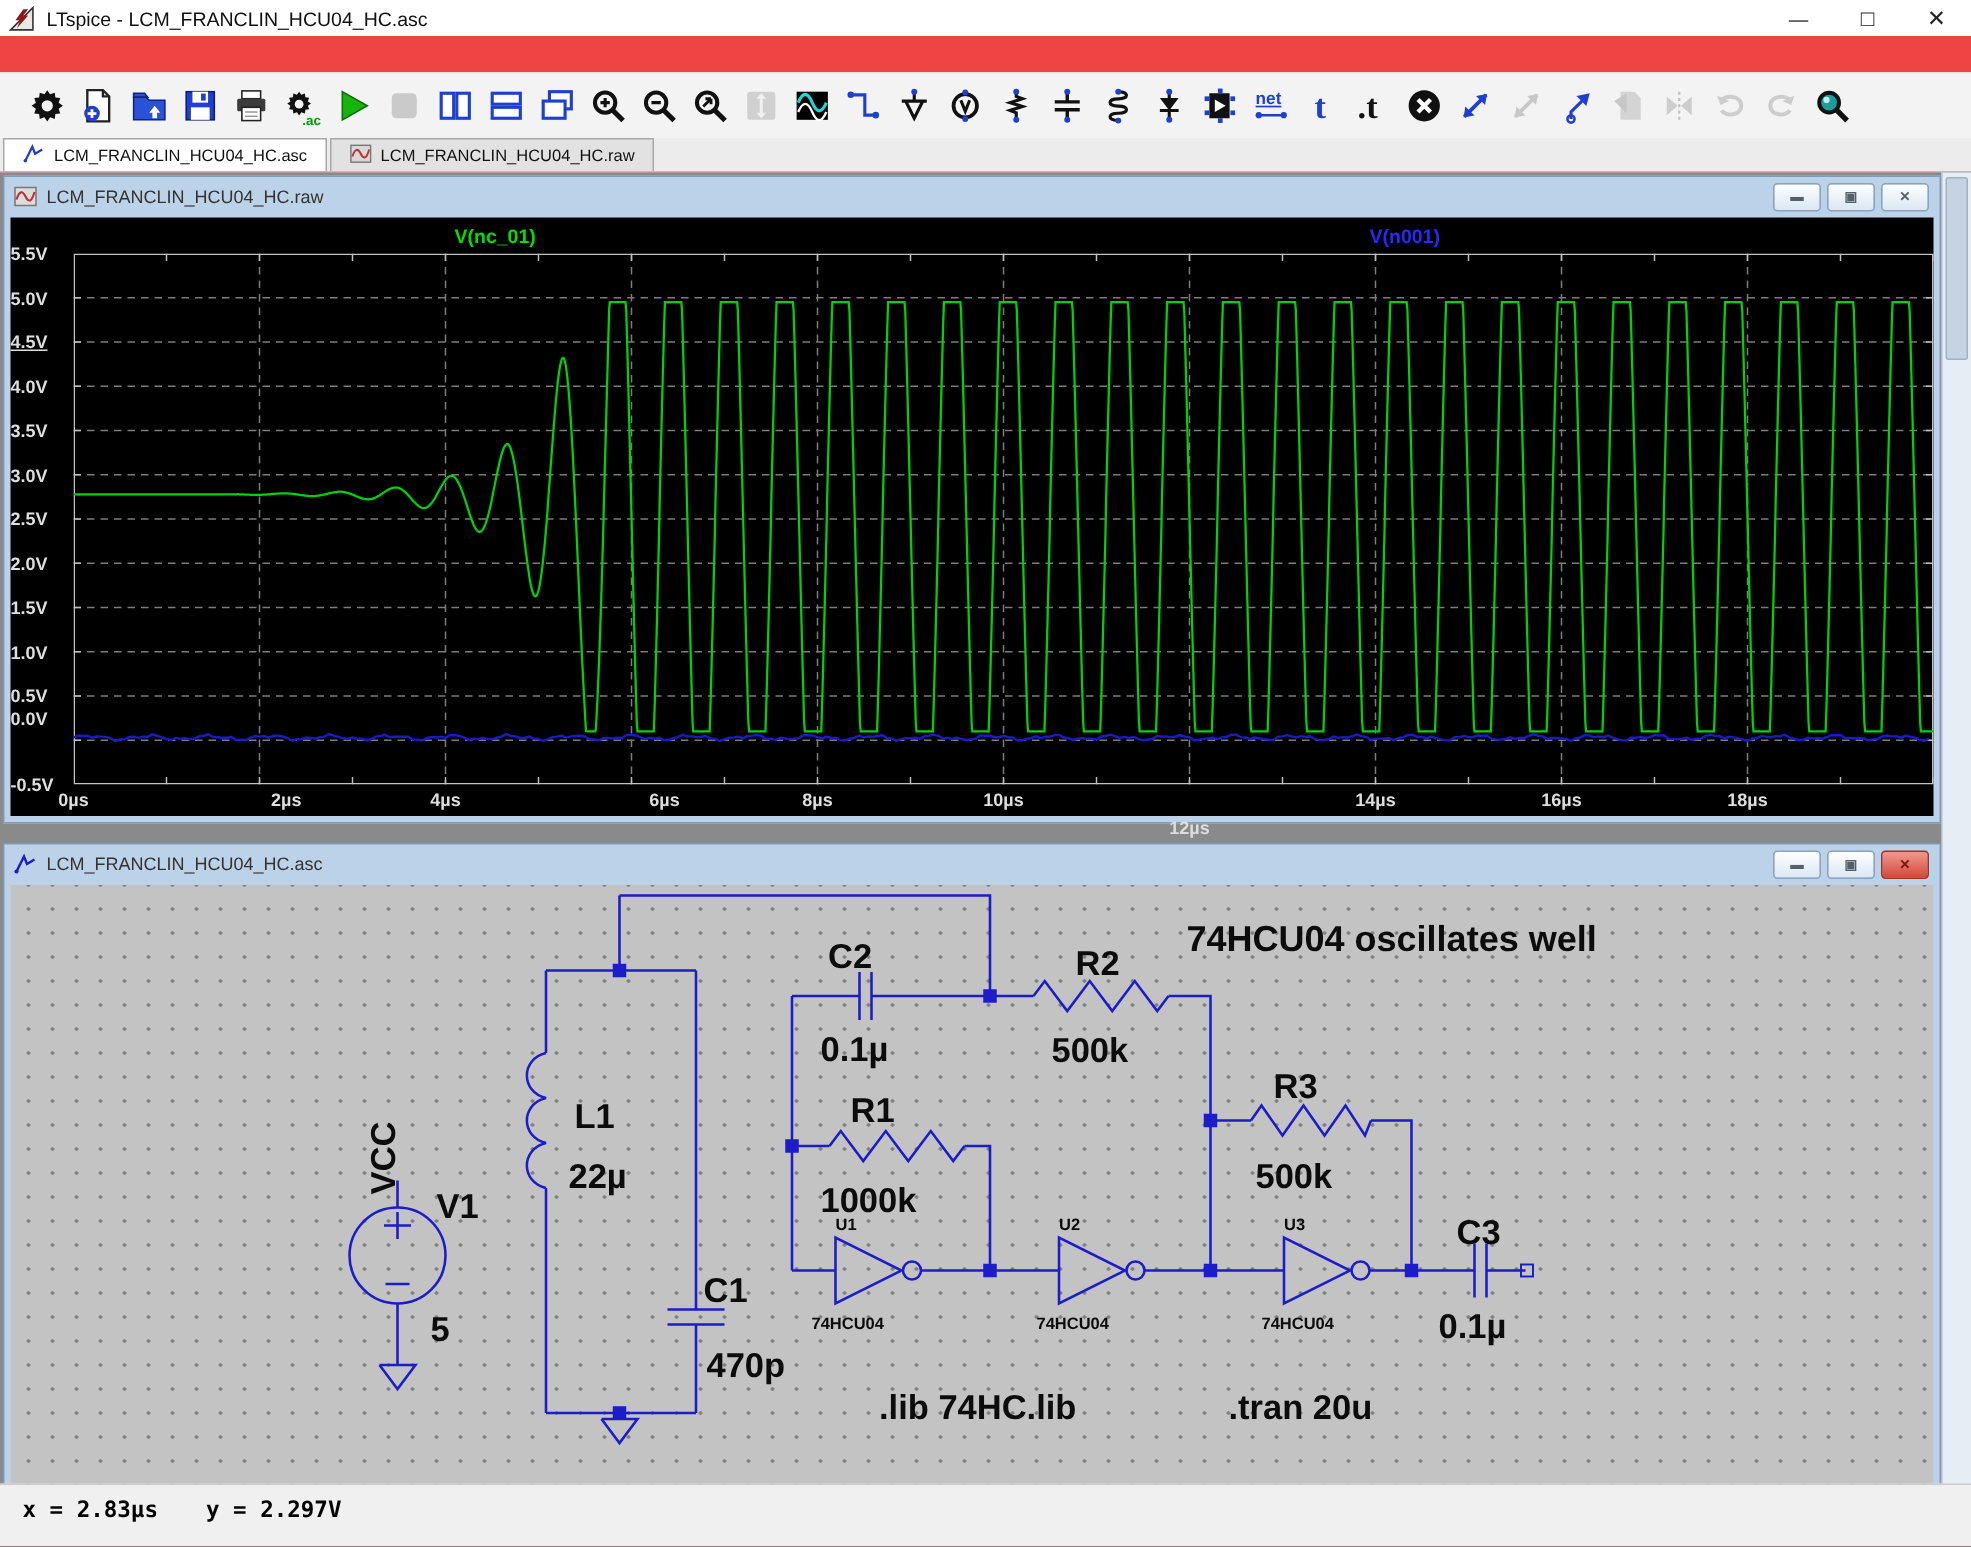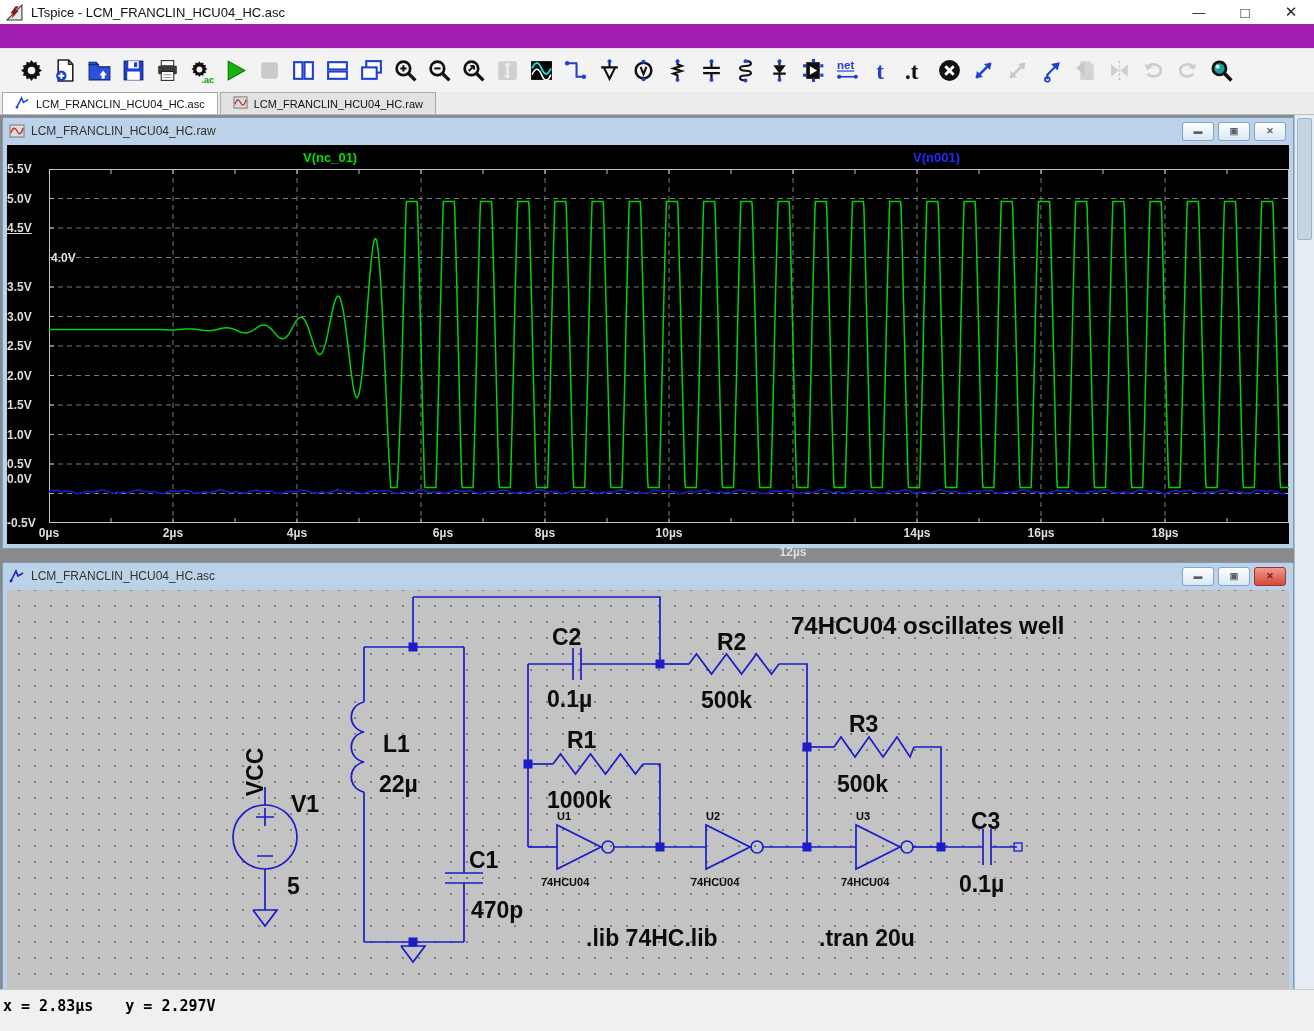--- a/index.html
+++ b/index.html
@@ -1,16 +1,16 @@
 <!DOCTYPE html>
 <html><head>
 <meta charset="utf-8">
 <style>
   html,body{margin:0;padding:0;background:#666;}
-  #app{position:relative;width:1314px;height:1031px;background:#a21caf;overflow:hidden;
+  #app{position:relative;width:1314px;height:1031px;background:#ef4444;overflow:hidden;
        font-family:"Liberation Sans",sans-serif;-webkit-font-smoothing:antialiased;}
 
   
   .titlebar{position:absolute;left:0;top:0;right:0;height:24px;background:#fff;
             display:flex;align-items:center;}
   .app-ico{width:17px;height:17px;margin:0 8px 0 6px;}
   .title-text{font-size:13px;color:#111;}
   .win-controls{margin-left:auto;display:flex;height:100%;}
   .wc{width:46px;display:flex;align-items:center;justify-content:center;
       font-size:13px;color:#222;}
@@ -72,21 +72,21 @@
   .clab{font-size:23px;}
   .ulab{font-size:11px;}
   .dirlab{font-size:23px;}
   .annot{font-size:24px;fill:#1414cc;}
   .wire{stroke:#1c1cc8;stroke-width:1.7;fill:none;}
   .junc{fill:#1c1cc8;}
 
   
   .statusbar{position:absolute;left:0;right:0;bottom:0;height:34px;background:#f0f0f0;
              border-top:1px solid #c9c9c9;display:flex;align-items:flex-start;
-             padding:7px 0 0 3px;font:bold 15px "DejaVu Sans Mono",monospace;color:#000;}
+             padding:7px 0 0 15px;font:bold 15px "DejaVu Sans Mono",monospace;color:#000;}
   .statusbar .sv{margin-right:32px;}
 </style>
 </head>
 <body>
 
 <div id="app">
 
   <div class="titlebar">
     <svg class="app-ico" viewBox="0 0 16 16">
       <path d="M1 15 L15 1 L15 15 Z" fill="#e8e8e8" stroke="#333" stroke-width="1"></path>
@@ -460,32 +460,32 @@
           <path id="ticks" class="tickpath" d="M62.0 0v5M62.0 354v-5 M124.0 0v5M124.0 354v-5 M186.0 0v5M186.0 354v-5 M248.0 0v5M248.0 354v-5 M310.0 0v5M310.0 354v-5 M372.0 0v5M372.0 354v-5 M434.0 0v5M434.0 354v-5 M496.0 0v5M496.0 354v-5 M558.0 0v5M558.0 354v-5 M620.0 0v5M620.0 354v-5 M682.0 0v5M682.0 354v-5 M744.0 0v5M744.0 354v-5 M806.0 0v5M806.0 354v-5 M868.0 0v5M868.0 354v-5 M930.0 0v5M930.0 354v-5 M992.0 0v5M992.0 354v-5 M1054.0 0v5M1054.0 354v-5 M1116.0 0v5M1116.0 354v-5 M1178.0 0v5M1178.0 354v-5 M1240.0 0v5M1240.0 354v-5 M0 324.5h5M1240 324.5h-5 M0 295.0h5M1240 295.0h-5 M0 265.5h5M1240 265.5h-5 M0 236.0h5M1240 236.0h-5 M0 206.5h5M1240 206.5h-5 M0 177.0h5M1240 177.0h-5 M0 147.5h5M1240 147.5h-5 M0 118.0h5M1240 118.0h-5 M0 88.5h5M1240 88.5h-5 M0 59.0h5M1240 59.0h-5 M0 29.5h5M1240 29.5h-5 "></path>
           <rect class="plotborder" x="0.5" y="0.5" width="1239" height="353"></rect>
           <polyline id="trace-blue" fill="none" stroke="#1a1ac8" stroke-width="1.6" points="0.0,322.7 3.1,321.3 6.2,321.6 9.3,321.4 12.4,322.8 15.5,322.0 18.6,322.1 21.7,322.4 24.8,323.1 27.9,325.0 31.0,324.0 34.1,323.9 37.2,322.3 40.3,322.2 43.4,322.9 46.5,322.1 49.6,322.2 52.7,320.6 55.8,321.6 58.9,322.6 62.0,323.6 65.1,324.4 68.2,323.0 71.3,323.6 74.4,323.1 77.5,323.9 80.6,323.5 83.7,321.8 86.8,321.5 89.9,320.5 93.0,322.3 96.1,322.5 99.2,322.8 102.3,322.8 105.4,322.4 108.5,324.3 111.6,324.1 114.7,324.5 117.8,322.9 120.9,321.7 124.0,322.1 127.1,321.7 130.2,322.8 133.3,321.4 136.4,321.5 139.5,322.0 142.6,323.0 145.7,324.8 148.8,323.8 151.9,323.9 155.0,322.6 158.1,323.0 161.2,323.4 164.3,322.4 167.4,322.1 170.5,320.4 173.6,321.5 176.7,322.2 179.8,323.2 182.9,323.7 186.0,322.6 189.1,323.6 192.2,323.5 195.3,324.5 198.4,323.8 201.5,322.1 204.6,321.7 207.7,320.9 210.8,322.5 213.9,322.1 217.0,322.2 220.1,322.1 223.2,322.2 226.3,324.2 229.4,324.2 232.5,324.6 235.6,323.0 238.7,322.3 241.8,322.7 244.9,322.2 248.0,322.8 251.1,321.1 254.2,321.2 257.3,321.6 260.4,322.8 263.5,324.3 266.6,323.4 269.7,323.8 272.8,322.9 275.9,323.7 279.0,323.9 282.1,322.8 285.2,322.2 288.3,320.4 291.4,321.6 294.5,322.0 297.6,322.8 300.7,323.0 303.8,322.1 306.9,323.5 310.0,323.7 313.1,324.9 316.2,323.9 319.3,322.5 322.4,322.1 325.5,321.4 328.6,322.7 331.7,321.9 334.8,321.7 337.9,321.5 341.0,321.9 344.1,324.0 347.2,324.0 350.3,324.5 353.4,323.0 356.5,322.9 359.6,323.3 362.7,322.8 365.8,323.0 368.9,320.9 372.0,321.1 375.1,321.3 378.2,322.5 381.3,323.7 384.4,322.8 387.5,323.5 390.6,322.9 393.7,324.3 396.8,324.3 399.9,323.2 403.0,322.4 406.1,320.8 409.2,321.9 412.3,321.9 415.4,322.4 418.5,322.2 421.6,321.6 424.7,323.3 427.8,323.6 430.9,325.0 434.0,323.9 437.1,322.8 440.2,322.6 443.3,322.1 446.4,323.1 449.5,321.7 452.6,321.4 455.7,321.0 458.8,321.7 461.9,323.7 465.0,323.5 468.1,324.2 471.2,322.9 474.3,323.3 477.4,323.9 480.5,323.4 483.6,323.2 486.7,321.0 489.8,321.2 492.9,321.3 496.0,322.4 499.1,323.1 502.2,322.2 505.3,323.0 508.4,322.9 511.5,324.6 514.6,324.5 517.7,323.5 520.8,322.7 523.9,321.3 527.0,322.5 530.1,322.0 533.2,322.2 536.3,321.5 539.4,321.2 542.5,323.0 545.6,323.4 548.7,324.8 551.8,323.7 554.9,323.1 558.0,323.2 561.1,322.8 564.2,323.6 567.3,321.8 570.4,321.4 573.5,320.8 576.6,321.6 579.7,323.3 582.8,323.0 585.9,323.6 589.0,322.6 592.1,323.7 595.2,324.3 598.3,323.9 601.4,323.5 604.5,321.2 607.6,321.6 610.7,321.5 613.8,322.3 616.9,322.5 620.0,321.5 623.1,322.5 626.2,322.7 629.3,324.7 632.4,324.5 635.5,323.6 638.6,323.0 641.7,321.9 644.8,323.1 647.9,322.2 651.0,322.1 654.1,321.1 657.2,320.9 660.3,322.7 663.4,323.1 666.5,324.4 669.6,323.3 672.7,323.2 675.8,323.6 678.9,323.5 682.0,324.1 685.1,322.0 688.2,321.5 691.3,320.8 694.4,321.7 697.5,322.9 700.6,322.3 703.7,323.0 706.8,322.3 709.9,323.8 713.0,324.5 716.1,324.2 719.2,323.7 722.3,321.6 725.4,322.2 728.5,321.9 731.6,322.4 734.7,322.0 737.8,321.0 740.9,322.1 744.0,322.5 747.1,324.5 750.2,324.2 753.3,323.6 756.4,323.2 759.5,322.6 762.6,323.8 765.7,322.6 768.8,322.2 771.9,320.8 775.0,320.8 778.1,322.4 781.2,322.7 784.3,323.8 787.4,322.7 790.5,323.2 793.6,323.8 796.7,324.1 799.8,324.4 802.9,322.2 806.0,321.9 809.1,321.1 812.2,321.9 815.3,322.6 818.4,321.8 821.5,322.3 824.6,321.8 827.7,323.8 830.8,324.4 833.9,324.3 837.0,323.8 840.1,322.1 843.2,322.9 846.3,322.4 849.4,322.7 852.5,321.7 855.6,320.7 858.7,321.8 861.8,322.2 864.9,324.2 868.0,323.6 871.1,323.4 874.2,323.3 877.3,323.2 880.4,324.4 883.5,322.9 886.6,322.4 889.7,320.9 892.8,321.0 895.9,322.3 899.0,322.3 902.1,323.1 905.2,322.0 908.3,323.1 911.4,323.9 914.5,324.4 917.6,324.6 920.7,322.5 923.8,322.4 926.9,321.6 930.0,322.4 933.1,322.4 936.2,321.3 939.3,321.7 942.4,321.4 945.5,323.6 948.6,324.1 951.7,324.1 954.8,323.7 957.9,322.5 961.0,323.6 964.1,322.9 967.2,323.0 970.3,321.5 973.4,320.6 976.5,321.6 979.6,321.9 982.7,323.7 985.8,322.9 988.9,323.1 992.0,323.3 995.1,323.7 998.2,324.8 1001.3,323.2 1004.4,322.7 1007.5,321.1 1010.6,321.4 1013.7,322.4 1016.8,322.0 1019.9,322.5 1023.0,321.4 1026.1,322.8 1029.2,323.8 1032.3,324.5 1035.4,324.6 1038.5,322.7 1041.6,322.9 1044.7,322.2 1047.8,322.9 1050.9,322.4 1054.0,321.1 1057.1,321.3 1060.2,321.2 1063.3,323.4 1066.4,323.6 1069.5,323.8 1072.6,323.4 1075.7,322.9 1078.8,324.2 1081.9,323.5 1085.0,323.4 1088.1,321.6 1091.2,320.8 1094.3,321.6 1097.4,321.8 1100.5,323.2 1103.6,322.2 1106.7,322.6 1109.8,323.1 1112.9,323.9 1116.0,325.1 1119.1,323.4 1122.2,323.0 1125.3,321.6 1128.4,322.1 1131.5,322.5 1134.6,321.8 1137.7,321.9 1140.8,320.9 1143.9,322.6 1147.0,323.5 1150.1,324.3 1153.2,324.3 1156.3,322.8 1159.4,323.4 1162.5,322.9 1165.6,323.5 1168.7,322.5 1171.8,321.1 1174.9,321.2 1178.0,321.0 1181.1,323.1 1184.2,323.0 1187.3,323.2 1190.4,323.0 1193.5,323.1 1196.6,324.6 1199.7,323.9 1202.8,323.7 1205.9,321.8 1209.0,321.3 1212.1,321.9 1215.2,321.8 1218.3,322.8 1221.4,321.4 1224.5,322.2 1227.6,322.8 1230.7,324.0 1233.8,325.0 1236.9,323.5"></polyline>
           <polyline id="trace-green" fill="none" stroke="#00d20a" stroke-width="1.5" points="0.0,160.5 0.5,160.5 1.0,160.5 1.5,160.5 2.0,160.5 2.5,160.5 3.0,160.5 3.5,160.5 4.0,160.5 4.5,160.5 5.0,160.5 5.5,160.5 6.0,160.5 6.4,160.5 6.9,160.5 7.4,160.5 7.9,160.5 8.4,160.5 8.9,160.5 9.4,160.5 9.9,160.5 10.4,160.5 10.9,160.5 11.4,160.5 11.9,160.5 12.4,160.5 12.9,160.5 13.4,160.5 13.9,160.5 14.4,160.5 14.9,160.5 15.4,160.5 15.9,160.5 16.4,160.5 16.9,160.5 17.4,160.5 17.9,160.5 18.4,160.5 18.8,160.5 19.3,160.5 19.8,160.5 20.3,160.5 20.8,160.5 21.3,160.5 21.8,160.5 22.3,160.5 22.8,160.5 23.3,160.5 23.8,160.5 24.3,160.5 24.8,160.5 25.3,160.5 25.8,160.5 26.3,160.5 26.8,160.5 27.3,160.5 27.8,160.5 28.3,160.5 28.8,160.5 29.3,160.5 29.8,160.5 30.3,160.5 30.8,160.5 31.2,160.5 31.7,160.5 32.2,160.5 32.7,160.5 33.2,160.5 33.7,160.5 34.2,160.5 34.7,160.5 35.2,160.5 35.7,160.5 36.2,160.5 36.7,160.5 37.2,160.5 37.7,160.5 38.2,160.5 38.7,160.5 39.2,160.5 39.7,160.5 40.2,160.5 40.7,160.5 41.2,160.5 41.7,160.5 42.2,160.5 42.7,160.5 43.2,160.5 43.6,160.5 44.1,160.5 44.6,160.5 45.1,160.5 45.6,160.5 46.1,160.5 46.6,160.5 47.1,160.5 47.6,160.5 48.1,160.5 48.6,160.5 49.1,160.5 49.6,160.5 50.1,160.5 50.6,160.5 51.1,160.5 51.6,160.5 52.1,160.5 52.6,160.5 53.1,160.5 53.6,160.5 54.1,160.5 54.6,160.5 55.1,160.5 55.6,160.5 56.0,160.5 56.5,160.5 57.0,160.5 57.5,160.5 58.0,160.5 58.5,160.5 59.0,160.5 59.5,160.5 60.0,160.5 60.5,160.5 61.0,160.5 61.5,160.5 62.0,160.5 62.5,160.5 63.0,160.5 63.5,160.5 64.0,160.5 64.5,160.5 65.0,160.5 65.5,160.5 66.0,160.5 66.5,160.5 67.0,160.5 67.5,160.5 68.0,160.5 68.4,160.5 68.9,160.5 69.4,160.5 69.9,160.5 70.4,160.5 70.9,160.5 71.4,160.5 71.9,160.5 72.4,160.5 72.9,160.5 73.4,160.5 73.9,160.5 74.4,160.5 74.9,160.5 75.4,160.5 75.9,160.5 76.4,160.5 76.9,160.5 77.4,160.5 77.9,160.5 78.4,160.5 78.9,160.5 79.4,160.5 79.9,160.5 80.4,160.5 80.8,160.5 81.3,160.5 81.8,160.5 82.3,160.5 82.8,160.5 83.3,160.5 83.8,160.5 84.3,160.5 84.8,160.5 85.3,160.5 85.8,160.5 86.3,160.5 86.8,160.5 87.3,160.5 87.8,160.5 88.3,160.5 88.8,160.5 89.3,160.5 89.8,160.5 90.3,160.5 90.8,160.5 91.3,160.5 91.8,160.5 92.3,160.5 92.8,160.5 93.2,160.5 93.7,160.5 94.2,160.5 94.7,160.5 95.2,160.5 95.7,160.5 96.2,160.5 96.7,160.5 97.2,160.5 97.7,160.5 98.2,160.5 98.7,160.5 99.2,160.5 99.7,160.5 100.2,160.5 100.7,160.5 101.2,160.5 101.7,160.5 102.2,160.5 102.7,160.5 103.2,160.5 103.7,160.5 104.2,160.5 104.7,160.5 105.2,160.5 105.6,160.5 106.1,160.5 106.6,160.5 107.1,160.5 107.6,160.5 108.1,160.5 108.6,160.5 109.1,160.4 109.6,160.4 110.1,160.4 110.6,160.5 111.1,160.5 111.6,160.5 112.1,160.5 112.6,160.6 113.1,160.6 113.6,160.6 114.1,160.7 114.6,160.7 115.1,160.7 115.6,160.7 116.1,160.8 116.6,160.8 117.1,160.8 117.6,160.8 118.0,160.9 118.5,160.9 119.0,160.9 119.5,160.9 120.0,160.9 120.5,160.9 121.0,160.9 121.5,160.9 122.0,160.9 122.5,160.9 123.0,160.9 123.5,160.9 124.0,160.9 124.5,160.9 125.0,160.9 125.5,160.9 126.0,160.8 126.5,160.8 127.0,160.8 127.5,160.7 128.0,160.7 128.5,160.7 129.0,160.6 129.5,160.6 130.0,160.6 130.4,160.5 130.9,160.5 131.4,160.4 131.9,160.4 132.4,160.3 132.9,160.3 133.4,160.2 133.9,160.2 134.4,160.2 134.9,160.1 135.4,160.1 135.9,160.0 136.4,160.0 136.9,160.0 137.4,159.9 137.9,159.9 138.4,159.9 138.9,159.9 139.4,159.9 139.9,159.9 140.4,159.9 140.9,159.9 141.4,159.9 141.9,159.9 142.4,159.9 142.8,159.9 143.3,160.0 143.8,160.0 144.3,160.0 144.8,160.1 145.3,160.1 145.8,160.2 146.3,160.2 146.8,160.3 147.3,160.4 147.8,160.4 148.3,160.5 148.8,160.6 149.3,160.6 149.8,160.7 150.3,160.8 150.8,160.9 151.3,161.0 151.8,161.0 152.3,161.1 152.8,161.2 153.3,161.3 153.8,161.3 154.3,161.4 154.8,161.4 155.2,161.5 155.7,161.6 156.2,161.6 156.7,161.6 157.2,161.7 157.7,161.7 158.2,161.7 158.7,161.7 159.2,161.7 159.7,161.7 160.2,161.7 160.7,161.7 161.2,161.7 161.7,161.6 162.2,161.6 162.7,161.5 163.2,161.4 163.7,161.4 164.2,161.3 164.7,161.2 165.2,161.1 165.7,161.0 166.2,160.9 166.7,160.8 167.2,160.7 167.6,160.6 168.1,160.4 168.6,160.3 169.1,160.2 169.6,160.1 170.1,160.0 170.6,159.8 171.1,159.7 171.6,159.6 172.1,159.5 172.6,159.4 173.1,159.3 173.6,159.2 174.1,159.1 174.6,159.0 175.1,159.0 175.6,158.9 176.1,158.9 176.6,158.8 177.1,158.8 177.6,158.8 178.1,158.8 178.6,158.8 179.1,158.9 179.6,158.9 180.0,159.0 180.5,159.1 181.0,159.2 181.5,159.3 182.0,159.4 182.5,159.5 183.0,159.7 183.5,159.8 184.0,160.0 184.5,160.2 185.0,160.3 185.5,160.5 186.0,160.7 186.5,160.9 187.0,161.1 187.5,161.3 188.0,161.6 188.5,161.8 189.0,162.0 189.5,162.2 190.0,162.4 190.5,162.6 191.0,162.8 191.5,162.9 192.0,163.1 192.4,163.3 192.9,163.4 193.4,163.5 193.9,163.6 194.4,163.7 194.9,163.8 195.4,163.8 195.9,163.9 196.4,163.9 196.9,163.9 197.4,163.8 197.9,163.8 198.4,163.7 198.9,163.6 199.4,163.4 199.9,163.3 200.4,163.1 200.9,162.9 201.4,162.7 201.9,162.5 202.4,162.2 202.9,161.9 203.4,161.7 203.9,161.4 204.4,161.0 204.8,160.7 205.3,160.4 205.8,160.1 206.3,159.7 206.8,159.4 207.3,159.1 207.8,158.7 208.3,158.4 208.8,158.1 209.3,157.8 209.8,157.5 210.3,157.2 210.8,157.0 211.3,156.8 211.8,156.5 212.3,156.4 212.8,156.2 213.3,156.1 213.8,156.0 214.3,156.0 214.8,156.0 215.3,156.0 215.8,156.0 216.3,156.1 216.8,156.3 217.2,156.4 217.7,156.6 218.2,156.9 218.7,157.2 219.2,157.5 219.7,157.9 220.2,158.2 220.7,158.7 221.2,159.1 221.7,159.6 222.2,160.1 222.7,160.6 223.2,161.1 223.7,161.7 224.2,162.3 224.7,162.8 225.2,163.4 225.7,164.0 226.2,164.6 226.7,165.1 227.2,165.7 227.7,166.2 228.2,166.7 228.7,167.2 229.2,167.6 229.6,168.0 230.1,168.4 230.6,168.7 231.1,169.0 231.6,169.3 232.1,169.5 232.6,169.6 233.1,169.7 233.6,169.7 234.1,169.7 234.6,169.6 235.1,169.4 235.6,169.2 236.1,168.9 236.6,168.5 237.1,168.1 237.6,167.6 238.1,167.1 238.6,166.5 239.1,165.9 239.6,165.2 240.1,164.4 240.6,163.7 241.1,162.9 241.6,162.0 242.0,161.1 242.5,160.3 243.0,159.3 243.5,158.4 244.0,157.5 244.5,156.6 245.0,155.7 245.5,154.8 246.0,154.0 246.5,153.2 247.0,152.4 247.5,151.6 248.0,151.0 248.5,150.3 249.0,149.8 249.5,149.3 250.0,148.9 250.5,148.6 251.0,148.4 251.5,148.2 252.0,148.2 252.5,148.2 253.0,148.4 253.5,148.6 254.0,149.0 254.4,149.5 254.9,150.1 255.4,150.7 255.9,151.5 256.4,152.4 256.9,153.3 257.4,154.4 257.9,155.5 258.4,156.8 258.9,158.1 259.4,159.4 259.9,160.8 260.4,162.3 260.9,163.8 261.4,165.3 261.9,166.9 262.4,168.4 262.9,170.0 263.4,171.5 263.9,173.1 264.4,174.6 264.9,176.0 265.4,177.4 265.9,178.7 266.4,179.9 266.8,181.0 267.3,182.0 267.8,183.0 268.3,183.7 268.8,184.4 269.3,184.9 269.8,185.3 270.3,185.5 270.8,185.5 271.3,185.4 271.8,185.2 272.3,184.7 272.8,184.1 273.3,183.3 273.8,182.3 274.3,181.2 274.8,179.9 275.3,178.5 275.8,176.9 276.3,175.1 276.8,173.3 277.3,171.3 277.8,169.2 278.3,166.9 278.8,164.7 279.2,162.3 279.7,159.9 280.2,157.4 280.7,154.9 281.2,152.4 281.7,149.9 282.2,147.5 282.7,145.1 283.2,142.8 283.7,140.6 284.2,138.4 284.7,136.5 285.2,134.6 285.7,132.9 286.2,131.4 286.7,130.1 287.2,129.0 287.7,128.2 288.2,127.5 288.7,127.2 289.2,127.0 289.7,127.2 290.2,127.6 290.7,128.3 291.2,129.3 291.6,130.6 292.1,132.1 292.6,134.0 293.1,136.1 293.6,138.5 294.1,141.1 294.6,144.0 295.1,147.1 295.6,150.4 296.1,153.9 296.6,157.6 297.1,161.4 297.6,165.4 298.1,169.5 298.6,173.7 299.1,177.9 299.6,182.1 300.1,186.4 300.6,190.6 301.1,194.7 301.6,198.7 302.1,202.6 302.6,206.4 303.1,209.9 303.6,213.2 304.0,216.3 304.5,219.1 305.0,221.6 305.5,223.7 306.0,225.5 306.5,226.9 307.0,227.9 307.5,228.5 308.0,228.6 308.5,228.3 309.0,227.6 309.5,226.3 310.0,224.7 310.5,222.5 311.0,219.9 311.5,216.8 312.0,213.3 312.5,209.4 313.0,205.1 313.5,200.3 314.0,195.2 314.5,189.8 315.0,184.1 315.5,178.1 316.0,171.8 316.4,165.4 316.9,158.8 317.4,152.1 317.9,145.3 318.4,138.6 318.9,131.8 319.4,125.2 319.9,118.7 320.4,112.4 320.9,106.3 321.4,100.6 321.9,95.2 322.4,90.1 322.9,85.6 323.4,81.5 323.9,77.9 324.4,75.0 324.9,72.6 325.4,70.9 325.9,69.9 326.4,69.6 326.9,70.0 327.4,71.1 327.9,73.1 328.4,75.7 328.8,79.2 329.3,83.4 329.8,88.4 330.3,94.2 330.8,100.6 331.3,107.8 331.8,115.6 332.3,124.0 332.8,133.0 333.3,142.6 333.8,152.6 334.3,163.1 334.8,173.9 335.3,185.0 335.8,196.3 336.3,207.8 336.8,219.3 337.3,230.8 337.8,242.3 338.3,253.5 338.8,264.3 339.3,274.7 339.8,284.6 340.3,294.1 340.8,302.9 341.2,311.0 341.7,318.4 342.2,318.6 342.7,318.6 343.2,318.6 343.7,318.6 344.2,318.6 344.7,318.6 345.2,318.6 345.7,318.6 346.2,318.6 346.7,318.6 347.2,318.6 347.7,318.6 348.2,317.5 348.7,309.0 349.2,299.2 349.7,288.2 350.2,276.1 350.7,263.0 351.2,248.9 351.7,233.8 352.2,218.0 352.7,201.3 353.2,184.1 353.6,166.3 354.1,148.1 354.6,129.6 355.1,110.9 355.6,92.2 356.1,73.6 356.6,55.2 357.1,37.2 357.6,32.4 358.1,32.4 358.6,32.4 359.1,32.4 359.6,32.4 360.1,32.4 360.6,32.4 361.1,32.4 361.6,32.4 362.1,32.4 362.6,32.4 363.1,32.4 363.6,32.4 364.1,32.4 364.6,32.4 365.1,32.4 365.6,32.4 366.0,32.4 366.5,32.4 367.0,32.4 367.5,32.4 368.0,32.4 368.5,38.1 369.0,55.9 369.5,74.4 370.0,93.7 370.5,113.6 371.0,133.9 371.5,154.5 372.0,175.2 372.5,196.0 373.0,216.6 373.5,236.9 374.0,256.7 374.5,276.0 375.0,294.6 375.5,312.4 376.0,318.6 376.5,318.6 377.0,318.6 377.5,318.6 378.0,318.6 378.4,318.6 378.9,318.6 379.4,318.6 379.9,318.6 380.4,318.6 380.9,318.6 381.4,318.6 381.9,318.6 382.4,318.6 382.9,318.6 383.4,318.6 383.9,318.6 384.4,318.6 384.9,318.6 385.4,318.6 385.9,318.6 386.4,318.6 386.9,318.6 387.4,303.6 387.9,285.4 388.4,266.5 388.9,246.9 389.4,226.8 389.9,206.3 390.4,185.6 390.8,164.9 391.3,144.2 391.8,123.7 392.3,103.6 392.8,84.0 393.3,65.0 393.8,46.9 394.3,32.4 394.8,32.4 395.3,32.4 395.8,32.4 396.3,32.4 396.8,32.4 397.3,32.4 397.8,32.4 398.3,32.4 398.8,32.4 399.3,32.4 399.8,32.4 400.3,32.4 400.8,32.4 401.3,32.4 401.8,32.4 402.3,32.4 402.8,32.4 403.2,32.4 403.7,32.4 404.2,32.4 404.7,32.4 405.2,32.4 405.7,38.1 406.2,55.9 406.7,74.4 407.2,93.7 407.7,113.6 408.2,133.9 408.7,154.5 409.2,175.2 409.7,196.0 410.2,216.6 410.7,236.9 411.2,256.7 411.7,276.0 412.2,294.6 412.7,312.4 413.2,318.6 413.7,318.6 414.2,318.6 414.7,318.6 415.2,318.6 415.6,318.6 416.1,318.6 416.6,318.6 417.1,318.6 417.6,318.6 418.1,318.6 418.6,318.6 419.1,318.6 419.6,318.6 420.1,318.6 420.6,318.6 421.1,318.6 421.6,318.6 422.1,318.6 422.6,318.6 423.1,318.6 423.6,318.6 424.1,318.6 424.6,303.6 425.1,285.4 425.6,266.5 426.1,246.9 426.6,226.8 427.1,206.3 427.6,185.6 428.0,164.9 428.5,144.2 429.0,123.7 429.5,103.6 430.0,84.0 430.5,65.0 431.0,46.9 431.5,32.4 432.0,32.4 432.5,32.4 433.0,32.4 433.5,32.4 434.0,32.4 434.5,32.4 435.0,32.4 435.5,32.4 436.0,32.4 436.5,32.4 437.0,32.4 437.5,32.4 438.0,32.4 438.5,32.4 439.0,32.4 439.5,32.4 440.0,32.4 440.4,32.4 440.9,32.4 441.4,32.4 441.9,32.4 442.4,32.4 442.9,38.1 443.4,55.9 443.9,74.4 444.4,93.7 444.9,113.6 445.4,133.9 445.9,154.5 446.4,175.2 446.9,196.0 447.4,216.6 447.9,236.9 448.4,256.7 448.9,276.0 449.4,294.6 449.9,312.4 450.4,318.6 450.9,318.6 451.4,318.6 451.9,318.6 452.4,318.6 452.8,318.6 453.3,318.6 453.8,318.6 454.3,318.6 454.8,318.6 455.3,318.6 455.8,318.6 456.3,318.6 456.8,318.6 457.3,318.6 457.8,318.6 458.3,318.6 458.8,318.6 459.3,318.6 459.8,318.6 460.3,318.6 460.8,318.6 461.3,318.6 461.8,303.6 462.3,285.4 462.8,266.5 463.3,246.9 463.8,226.8 464.3,206.3 464.8,185.6 465.2,164.9 465.7,144.2 466.2,123.7 466.7,103.6 467.2,84.0 467.7,65.0 468.2,46.9 468.7,32.4 469.2,32.4 469.7,32.4 470.2,32.4 470.7,32.4 471.2,32.4 471.7,32.4 472.2,32.4 472.7,32.4 473.2,32.4 473.7,32.4 474.2,32.4 474.7,32.4 475.2,32.4 475.7,32.4 476.2,32.4 476.7,32.4 477.2,32.4 477.6,32.4 478.1,32.4 478.6,32.4 479.1,32.4 479.6,32.4 480.1,38.1 480.6,55.9 481.1,74.4 481.6,93.7 482.1,113.6 482.6,133.9 483.1,154.5 483.6,175.2 484.1,196.0 484.6,216.6 485.1,236.9 485.6,256.7 486.1,276.0 486.6,294.6 487.1,312.4 487.6,318.6 488.1,318.6 488.6,318.6 489.1,318.6 489.6,318.6 490.0,318.6 490.5,318.6 491.0,318.6 491.5,318.6 492.0,318.6 492.5,318.6 493.0,318.6 493.5,318.6 494.0,318.6 494.5,318.6 495.0,318.6 495.5,318.6 496.0,318.6 496.5,318.6 497.0,318.6 497.5,318.6 498.0,318.6 498.5,318.6 499.0,303.6 499.5,285.4 500.0,266.5 500.5,246.9 501.0,226.8 501.5,206.3 502.0,185.6 502.4,164.9 502.9,144.2 503.4,123.7 503.9,103.6 504.4,84.0 504.9,65.0 505.4,46.9 505.9,32.4 506.4,32.4 506.9,32.4 507.4,32.4 507.9,32.4 508.4,32.4 508.9,32.4 509.4,32.4 509.9,32.4 510.4,32.4 510.9,32.4 511.4,32.4 511.9,32.4 512.4,32.4 512.9,32.4 513.4,32.4 513.9,32.4 514.4,32.4 514.8,32.4 515.3,32.4 515.8,32.4 516.3,32.4 516.8,32.4 517.3,38.1 517.8,55.9 518.3,74.4 518.8,93.7 519.3,113.6 519.8,133.9 520.3,154.5 520.8,175.2 521.3,196.0 521.8,216.6 522.3,236.9 522.8,256.7 523.3,276.0 523.8,294.6 524.3,312.4 524.8,318.6 525.3,318.6 525.8,318.6 526.3,318.6 526.8,318.6 527.2,318.6 527.7,318.6 528.2,318.6 528.7,318.6 529.2,318.6 529.7,318.6 530.2,318.6 530.7,318.6 531.2,318.6 531.7,318.6 532.2,318.6 532.7,318.6 533.2,318.6 533.7,318.6 534.2,318.6 534.7,318.6 535.2,318.6 535.7,318.6 536.2,303.6 536.7,285.4 537.2,266.5 537.7,246.9 538.2,226.8 538.7,206.3 539.2,185.6 539.6,164.9 540.1,144.2 540.6,123.7 541.1,103.6 541.6,84.0 542.1,65.0 542.6,46.9 543.1,32.4 543.6,32.4 544.1,32.4 544.6,32.4 545.1,32.4 545.6,32.4 546.1,32.4 546.6,32.4 547.1,32.4 547.6,32.4 548.1,32.4 548.6,32.4 549.1,32.4 549.6,32.4 550.1,32.4 550.6,32.4 551.1,32.4 551.6,32.4 552.0,32.4 552.5,32.4 553.0,32.4 553.5,32.4 554.0,32.4 554.5,38.1 555.0,55.9 555.5,74.4 556.0,93.7 556.5,113.6 557.0,133.9 557.5,154.5 558.0,175.2 558.5,196.0 559.0,216.6 559.5,236.9 560.0,256.7 560.5,276.0 561.0,294.6 561.5,312.4 562.0,318.6 562.5,318.6 563.0,318.6 563.5,318.6 564.0,318.6 564.4,318.6 564.9,318.6 565.4,318.6 565.9,318.6 566.4,318.6 566.9,318.6 567.4,318.6 567.9,318.6 568.4,318.6 568.9,318.6 569.4,318.6 569.9,318.6 570.4,318.6 570.9,318.6 571.4,318.6 571.9,318.6 572.4,318.6 572.9,318.6 573.4,303.6 573.9,285.4 574.4,266.5 574.9,246.9 575.4,226.8 575.9,206.3 576.4,185.6 576.8,164.9 577.3,144.2 577.8,123.7 578.3,103.6 578.8,84.0 579.3,65.0 579.8,46.9 580.3,32.4 580.8,32.4 581.3,32.4 581.8,32.4 582.3,32.4 582.8,32.4 583.3,32.4 583.8,32.4 584.3,32.4 584.8,32.4 585.3,32.4 585.8,32.4 586.3,32.4 586.8,32.4 587.3,32.4 587.8,32.4 588.3,32.4 588.8,32.4 589.2,32.4 589.7,32.4 590.2,32.4 590.7,32.4 591.2,32.4 591.7,38.1 592.2,55.9 592.7,74.4 593.2,93.7 593.7,113.6 594.2,133.9 594.7,154.5 595.2,175.2 595.7,196.0 596.2,216.6 596.7,236.9 597.2,256.7 597.7,276.0 598.2,294.6 598.7,312.4 599.2,318.6 599.7,318.6 600.2,318.6 600.7,318.6 601.2,318.6 601.6,318.6 602.1,318.6 602.6,318.6 603.1,318.6 603.6,318.6 604.1,318.6 604.6,318.6 605.1,318.6 605.6,318.6 606.1,318.6 606.6,318.6 607.1,318.6 607.6,318.6 608.1,318.6 608.6,318.6 609.1,318.6 609.6,318.6 610.1,318.6 610.6,303.6 611.1,285.4 611.6,266.5 612.1,246.9 612.6,226.8 613.1,206.3 613.6,185.6 614.0,164.9 614.5,144.2 615.0,123.7 615.5,103.6 616.0,84.0 616.5,65.0 617.0,46.9 617.5,32.4 618.0,32.4 618.5,32.4 619.0,32.4 619.5,32.4 620.0,32.4 620.5,32.4 621.0,32.4 621.5,32.4 622.0,32.4 622.5,32.4 623.0,32.4 623.5,32.4 624.0,32.4 624.5,32.4 625.0,32.4 625.5,32.4 626.0,32.4 626.4,32.4 626.9,32.4 627.4,32.4 627.9,32.4 628.4,32.4 628.9,38.1 629.4,55.9 629.9,74.4 630.4,93.7 630.9,113.6 631.4,133.9 631.9,154.5 632.4,175.2 632.9,196.0 633.4,216.6 633.9,236.9 634.4,256.7 634.9,276.0 635.4,294.6 635.9,312.4 636.4,318.6 636.9,318.6 637.4,318.6 637.9,318.6 638.4,318.6 638.8,318.6 639.3,318.6 639.8,318.6 640.3,318.6 640.8,318.6 641.3,318.6 641.8,318.6 642.3,318.6 642.8,318.6 643.3,318.6 643.8,318.6 644.3,318.6 644.8,318.6 645.3,318.6 645.8,318.6 646.3,318.6 646.8,318.6 647.3,318.6 647.8,303.6 648.3,285.4 648.8,266.5 649.3,246.9 649.8,226.8 650.3,206.3 650.8,185.6 651.2,164.9 651.7,144.2 652.2,123.7 652.7,103.6 653.2,84.0 653.7,65.0 654.2,46.9 654.7,32.4 655.2,32.4 655.7,32.4 656.2,32.4 656.7,32.4 657.2,32.4 657.7,32.4 658.2,32.4 658.7,32.4 659.2,32.4 659.7,32.4 660.2,32.4 660.7,32.4 661.2,32.4 661.7,32.4 662.2,32.4 662.7,32.4 663.2,32.4 663.6,32.4 664.1,32.4 664.6,32.4 665.1,32.4 665.6,32.4 666.1,38.1 666.6,55.9 667.1,74.4 667.6,93.7 668.1,113.6 668.6,133.9 669.1,154.5 669.6,175.2 670.1,196.0 670.6,216.6 671.1,236.9 671.6,256.7 672.1,276.0 672.6,294.6 673.1,312.4 673.6,318.6 674.1,318.6 674.6,318.6 675.1,318.6 675.6,318.6 676.0,318.6 676.5,318.6 677.0,318.6 677.5,318.6 678.0,318.6 678.5,318.6 679.0,318.6 679.5,318.6 680.0,318.6 680.5,318.6 681.0,318.6 681.5,318.6 682.0,318.6 682.5,318.6 683.0,318.6 683.5,318.6 684.0,318.6 684.5,318.6 685.0,303.6 685.5,285.4 686.0,266.5 686.5,246.9 687.0,226.8 687.5,206.3 688.0,185.6 688.4,164.9 688.9,144.2 689.4,123.7 689.9,103.6 690.4,84.0 690.9,65.0 691.4,46.9 691.9,32.4 692.4,32.4 692.9,32.4 693.4,32.4 693.9,32.4 694.4,32.4 694.9,32.4 695.4,32.4 695.9,32.4 696.4,32.4 696.9,32.4 697.4,32.4 697.9,32.4 698.4,32.4 698.9,32.4 699.4,32.4 699.9,32.4 700.4,32.4 700.8,32.4 701.3,32.4 701.8,32.4 702.3,32.4 702.8,32.4 703.3,38.1 703.8,55.9 704.3,74.4 704.8,93.7 705.3,113.6 705.8,133.9 706.3,154.5 706.8,175.2 707.3,196.0 707.8,216.6 708.3,236.9 708.8,256.7 709.3,276.0 709.8,294.6 710.3,312.4 710.8,318.6 711.3,318.6 711.8,318.6 712.3,318.6 712.8,318.6 713.2,318.6 713.7,318.6 714.2,318.6 714.7,318.6 715.2,318.6 715.7,318.6 716.2,318.6 716.7,318.6 717.2,318.6 717.7,318.6 718.2,318.6 718.7,318.6 719.2,318.6 719.7,318.6 720.2,318.6 720.7,318.6 721.2,318.6 721.7,318.6 722.2,303.6 722.7,285.4 723.2,266.5 723.7,246.9 724.2,226.8 724.7,206.3 725.2,185.6 725.6,164.9 726.1,144.2 726.6,123.7 727.1,103.6 727.6,84.0 728.1,65.0 728.6,46.9 729.1,32.4 729.6,32.4 730.1,32.4 730.6,32.4 731.1,32.4 731.6,32.4 732.1,32.4 732.6,32.4 733.1,32.4 733.6,32.4 734.1,32.4 734.6,32.4 735.1,32.4 735.6,32.4 736.1,32.4 736.6,32.4 737.1,32.4 737.6,32.4 738.0,32.4 738.5,32.4 739.0,32.4 739.5,32.4 740.0,32.4 740.5,38.1 741.0,55.9 741.5,74.4 742.0,93.7 742.5,113.6 743.0,133.9 743.5,154.5 744.0,175.2 744.5,196.0 745.0,216.6 745.5,236.9 746.0,256.7 746.5,276.0 747.0,294.6 747.5,312.4 748.0,318.6 748.5,318.6 749.0,318.6 749.5,318.6 750.0,318.6 750.4,318.6 750.9,318.6 751.4,318.6 751.9,318.6 752.4,318.6 752.9,318.6 753.4,318.6 753.9,318.6 754.4,318.6 754.9,318.6 755.4,318.6 755.9,318.6 756.4,318.6 756.9,318.6 757.4,318.6 757.9,318.6 758.4,318.6 758.9,318.6 759.4,303.6 759.9,285.4 760.4,266.5 760.9,246.9 761.4,226.8 761.9,206.3 762.4,185.6 762.8,164.9 763.3,144.2 763.8,123.7 764.3,103.6 764.8,84.0 765.3,65.0 765.8,46.9 766.3,32.4 766.8,32.4 767.3,32.4 767.8,32.4 768.3,32.4 768.8,32.4 769.3,32.4 769.8,32.4 770.3,32.4 770.8,32.4 771.3,32.4 771.8,32.4 772.3,32.4 772.8,32.4 773.3,32.4 773.8,32.4 774.3,32.4 774.8,32.4 775.2,32.4 775.7,32.4 776.2,32.4 776.7,32.4 777.2,32.4 777.7,38.1 778.2,55.9 778.7,74.4 779.2,93.7 779.7,113.6 780.2,133.9 780.7,154.5 781.2,175.2 781.7,196.0 782.2,216.6 782.7,236.9 783.2,256.7 783.7,276.0 784.2,294.6 784.7,312.4 785.2,318.6 785.7,318.6 786.2,318.6 786.7,318.6 787.2,318.6 787.6,318.6 788.1,318.6 788.6,318.6 789.1,318.6 789.6,318.6 790.1,318.6 790.6,318.6 791.1,318.6 791.6,318.6 792.1,318.6 792.6,318.6 793.1,318.6 793.6,318.6 794.1,318.6 794.6,318.6 795.1,318.6 795.6,318.6 796.1,318.6 796.6,303.6 797.1,285.4 797.6,266.5 798.1,246.9 798.6,226.8 799.1,206.3 799.6,185.6 800.0,164.9 800.5,144.2 801.0,123.7 801.5,103.6 802.0,84.0 802.5,65.0 803.0,46.9 803.5,32.4 804.0,32.4 804.5,32.4 805.0,32.4 805.5,32.4 806.0,32.4 806.5,32.4 807.0,32.4 807.5,32.4 808.0,32.4 808.5,32.4 809.0,32.4 809.5,32.4 810.0,32.4 810.5,32.4 811.0,32.4 811.5,32.4 812.0,32.4 812.4,32.4 812.9,32.4 813.4,32.4 813.9,32.4 814.4,32.4 814.9,38.1 815.4,55.9 815.9,74.4 816.4,93.7 816.9,113.6 817.4,133.9 817.9,154.5 818.4,175.2 818.9,196.0 819.4,216.6 819.9,236.9 820.4,256.7 820.9,276.0 821.4,294.6 821.9,312.4 822.4,318.6 822.9,318.6 823.4,318.6 823.9,318.6 824.4,318.6 824.8,318.6 825.3,318.6 825.8,318.6 826.3,318.6 826.8,318.6 827.3,318.6 827.8,318.6 828.3,318.6 828.8,318.6 829.3,318.6 829.8,318.6 830.3,318.6 830.8,318.6 831.3,318.6 831.8,318.6 832.3,318.6 832.8,318.6 833.3,318.6 833.8,303.6 834.3,285.4 834.8,266.5 835.3,246.9 835.8,226.8 836.3,206.3 836.8,185.6 837.2,164.9 837.7,144.2 838.2,123.7 838.7,103.6 839.2,84.0 839.7,65.0 840.2,46.9 840.7,32.4 841.2,32.4 841.7,32.4 842.2,32.4 842.7,32.4 843.2,32.4 843.7,32.4 844.2,32.4 844.7,32.4 845.2,32.4 845.7,32.4 846.2,32.4 846.7,32.4 847.2,32.4 847.7,32.4 848.2,32.4 848.7,32.4 849.2,32.4 849.6,32.4 850.1,32.4 850.6,32.4 851.1,32.4 851.6,32.4 852.1,38.1 852.6,55.9 853.1,74.4 853.6,93.7 854.1,113.6 854.6,133.9 855.1,154.5 855.6,175.2 856.1,196.0 856.6,216.6 857.1,236.9 857.6,256.7 858.1,276.0 858.6,294.6 859.1,312.4 859.6,318.6 860.1,318.6 860.6,318.6 861.1,318.6 861.6,318.6 862.0,318.6 862.5,318.6 863.0,318.6 863.5,318.6 864.0,318.6 864.5,318.6 865.0,318.6 865.5,318.6 866.0,318.6 866.5,318.6 867.0,318.6 867.5,318.6 868.0,318.6 868.5,318.6 869.0,318.6 869.5,318.6 870.0,318.6 870.5,318.6 871.0,303.6 871.5,285.4 872.0,266.5 872.5,246.9 873.0,226.8 873.5,206.3 874.0,185.6 874.4,164.9 874.9,144.2 875.4,123.7 875.9,103.6 876.4,84.0 876.9,65.0 877.4,46.9 877.9,32.4 878.4,32.4 878.9,32.4 879.4,32.4 879.9,32.4 880.4,32.4 880.9,32.4 881.4,32.4 881.9,32.4 882.4,32.4 882.9,32.4 883.4,32.4 883.9,32.4 884.4,32.4 884.9,32.4 885.4,32.4 885.9,32.4 886.4,32.4 886.8,32.4 887.3,32.4 887.8,32.4 888.3,32.4 888.8,32.4 889.3,38.1 889.8,55.9 890.3,74.4 890.8,93.7 891.3,113.6 891.8,133.9 892.3,154.5 892.8,175.2 893.3,196.0 893.8,216.6 894.3,236.9 894.8,256.7 895.3,276.0 895.8,294.6 896.3,312.4 896.8,318.6 897.3,318.6 897.8,318.6 898.3,318.6 898.8,318.6 899.2,318.6 899.7,318.6 900.2,318.6 900.7,318.6 901.2,318.6 901.7,318.6 902.2,318.6 902.7,318.6 903.2,318.6 903.7,318.6 904.2,318.6 904.7,318.6 905.2,318.6 905.7,318.6 906.2,318.6 906.7,318.6 907.2,318.6 907.7,318.6 908.2,303.6 908.7,285.4 909.2,266.5 909.7,246.9 910.2,226.8 910.7,206.3 911.2,185.6 911.6,164.9 912.1,144.2 912.6,123.7 913.1,103.6 913.6,84.0 914.1,65.0 914.6,46.9 915.1,32.4 915.6,32.4 916.1,32.4 916.6,32.4 917.1,32.4 917.6,32.4 918.1,32.4 918.6,32.4 919.1,32.4 919.6,32.4 920.1,32.4 920.6,32.4 921.1,32.4 921.6,32.4 922.1,32.4 922.6,32.4 923.1,32.4 923.6,32.4 924.0,32.4 924.5,32.4 925.0,32.4 925.5,32.4 926.0,32.4 926.5,38.1 927.0,55.9 927.5,74.4 928.0,93.7 928.5,113.6 929.0,133.9 929.5,154.5 930.0,175.2 930.5,196.0 931.0,216.6 931.5,236.9 932.0,256.7 932.5,276.0 933.0,294.6 933.5,312.4 934.0,318.6 934.5,318.6 935.0,318.6 935.5,318.6 936.0,318.6 936.4,318.6 936.9,318.6 937.4,318.6 937.9,318.6 938.4,318.6 938.9,318.6 939.4,318.6 939.9,318.6 940.4,318.6 940.9,318.6 941.4,318.6 941.9,318.6 942.4,318.6 942.9,318.6 943.4,318.6 943.9,318.6 944.4,318.6 944.9,318.6 945.4,303.6 945.9,285.4 946.4,266.5 946.9,246.9 947.4,226.8 947.9,206.3 948.4,185.6 948.8,164.9 949.3,144.2 949.8,123.7 950.3,103.6 950.8,84.0 951.3,65.0 951.8,46.9 952.3,32.4 952.8,32.4 953.3,32.4 953.8,32.4 954.3,32.4 954.8,32.4 955.3,32.4 955.8,32.4 956.3,32.4 956.8,32.4 957.3,32.4 957.8,32.4 958.3,32.4 958.8,32.4 959.3,32.4 959.8,32.4 960.3,32.4 960.8,32.4 961.2,32.4 961.7,32.4 962.2,32.4 962.7,32.4 963.2,32.4 963.7,38.1 964.2,55.9 964.7,74.4 965.2,93.7 965.7,113.6 966.2,133.9 966.7,154.5 967.2,175.2 967.7,196.0 968.2,216.6 968.7,236.9 969.2,256.7 969.7,276.0 970.2,294.6 970.7,312.4 971.2,318.6 971.7,318.6 972.2,318.6 972.7,318.6 973.2,318.6 973.6,318.6 974.1,318.6 974.6,318.6 975.1,318.6 975.6,318.6 976.1,318.6 976.6,318.6 977.1,318.6 977.6,318.6 978.1,318.6 978.6,318.6 979.1,318.6 979.6,318.6 980.1,318.6 980.6,318.6 981.1,318.6 981.6,318.6 982.1,318.6 982.6,303.6 983.1,285.4 983.6,266.5 984.1,246.9 984.6,226.8 985.1,206.3 985.6,185.6 986.0,164.9 986.5,144.2 987.0,123.7 987.5,103.6 988.0,84.0 988.5,65.0 989.0,46.9 989.5,32.4 990.0,32.4 990.5,32.4 991.0,32.4 991.5,32.4 992.0,32.4 992.5,32.4 993.0,32.4 993.5,32.4 994.0,32.4 994.5,32.4 995.0,32.4 995.5,32.4 996.0,32.4 996.5,32.4 997.0,32.4 997.5,32.4 998.0,32.4 998.4,32.4 998.9,32.4 999.4,32.4 999.9,32.4 1000.4,32.4 1000.9,38.1 1001.4,55.9 1001.9,74.4 1002.4,93.7 1002.9,113.6 1003.4,133.9 1003.9,154.5 1004.4,175.2 1004.9,196.0 1005.4,216.6 1005.9,236.9 1006.4,256.7 1006.9,276.0 1007.4,294.6 1007.9,312.4 1008.4,318.6 1008.9,318.6 1009.4,318.6 1009.9,318.6 1010.4,318.6 1010.8,318.6 1011.3,318.6 1011.8,318.6 1012.3,318.6 1012.8,318.6 1013.3,318.6 1013.8,318.6 1014.3,318.6 1014.8,318.6 1015.3,318.6 1015.8,318.6 1016.3,318.6 1016.8,318.6 1017.3,318.6 1017.8,318.6 1018.3,318.6 1018.8,318.6 1019.3,318.6 1019.8,303.6 1020.3,285.4 1020.8,266.5 1021.3,246.9 1021.8,226.8 1022.3,206.3 1022.8,185.6 1023.2,164.9 1023.7,144.2 1024.2,123.7 1024.7,103.6 1025.2,84.0 1025.7,65.0 1026.2,46.9 1026.7,32.4 1027.2,32.4 1027.7,32.4 1028.2,32.4 1028.7,32.4 1029.2,32.4 1029.7,32.4 1030.2,32.4 1030.7,32.4 1031.2,32.4 1031.7,32.4 1032.2,32.4 1032.7,32.4 1033.2,32.4 1033.7,32.4 1034.2,32.4 1034.7,32.4 1035.2,32.4 1035.6,32.4 1036.1,32.4 1036.6,32.4 1037.1,32.4 1037.6,32.4 1038.1,38.1 1038.6,55.9 1039.1,74.4 1039.6,93.7 1040.1,113.6 1040.6,133.9 1041.1,154.5 1041.6,175.2 1042.1,196.0 1042.6,216.6 1043.1,236.9 1043.6,256.7 1044.1,276.0 1044.6,294.6 1045.1,312.4 1045.6,318.6 1046.1,318.6 1046.6,318.6 1047.1,318.6 1047.6,318.6 1048.0,318.6 1048.5,318.6 1049.0,318.6 1049.5,318.6 1050.0,318.6 1050.5,318.6 1051.0,318.6 1051.5,318.6 1052.0,318.6 1052.5,318.6 1053.0,318.6 1053.5,318.6 1054.0,318.6 1054.5,318.6 1055.0,318.6 1055.5,318.6 1056.0,318.6 1056.5,318.6 1057.0,303.6 1057.5,285.4 1058.0,266.5 1058.5,246.9 1059.0,226.8 1059.5,206.3 1060.0,185.6 1060.4,164.9 1060.9,144.2 1061.4,123.7 1061.9,103.6 1062.4,84.0 1062.9,65.0 1063.4,46.9 1063.9,32.4 1064.4,32.4 1064.9,32.4 1065.4,32.4 1065.9,32.4 1066.4,32.4 1066.9,32.4 1067.4,32.4 1067.9,32.4 1068.4,32.4 1068.9,32.4 1069.4,32.4 1069.9,32.4 1070.4,32.4 1070.9,32.4 1071.4,32.4 1071.9,32.4 1072.4,32.4 1072.8,32.4 1073.3,32.4 1073.8,32.4 1074.3,32.4 1074.8,32.4 1075.3,38.1 1075.8,55.9 1076.3,74.4 1076.8,93.7 1077.3,113.6 1077.8,133.9 1078.3,154.5 1078.8,175.2 1079.3,196.0 1079.8,216.6 1080.3,236.9 1080.8,256.7 1081.3,276.0 1081.8,294.6 1082.3,312.4 1082.8,318.6 1083.3,318.6 1083.8,318.6 1084.3,318.6 1084.8,318.6 1085.2,318.6 1085.7,318.6 1086.2,318.6 1086.7,318.6 1087.2,318.6 1087.7,318.6 1088.2,318.6 1088.7,318.6 1089.2,318.6 1089.7,318.6 1090.2,318.6 1090.7,318.6 1091.2,318.6 1091.7,318.6 1092.2,318.6 1092.7,318.6 1093.2,318.6 1093.7,318.6 1094.2,303.6 1094.7,285.4 1095.2,266.5 1095.7,246.9 1096.2,226.8 1096.7,206.3 1097.2,185.6 1097.6,164.9 1098.1,144.2 1098.6,123.7 1099.1,103.6 1099.6,84.0 1100.1,65.0 1100.6,46.9 1101.1,32.4 1101.6,32.4 1102.1,32.4 1102.6,32.4 1103.1,32.4 1103.6,32.4 1104.1,32.4 1104.6,32.4 1105.1,32.4 1105.6,32.4 1106.1,32.4 1106.6,32.4 1107.1,32.4 1107.6,32.4 1108.1,32.4 1108.6,32.4 1109.1,32.4 1109.6,32.4 1110.0,32.4 1110.5,32.4 1111.0,32.4 1111.5,32.4 1112.0,32.4 1112.5,38.1 1113.0,55.9 1113.5,74.4 1114.0,93.7 1114.5,113.6 1115.0,133.9 1115.5,154.5 1116.0,175.2 1116.5,196.0 1117.0,216.6 1117.5,236.9 1118.0,256.7 1118.5,276.0 1119.0,294.6 1119.5,312.4 1120.0,318.6 1120.5,318.6 1121.0,318.6 1121.5,318.6 1122.0,318.6 1122.4,318.6 1122.9,318.6 1123.4,318.6 1123.9,318.6 1124.4,318.6 1124.9,318.6 1125.4,318.6 1125.9,318.6 1126.4,318.6 1126.9,318.6 1127.4,318.6 1127.9,318.6 1128.4,318.6 1128.9,318.6 1129.4,318.6 1129.9,318.6 1130.4,318.6 1130.9,318.6 1131.4,303.6 1131.9,285.4 1132.4,266.5 1132.9,246.9 1133.4,226.8 1133.9,206.3 1134.4,185.6 1134.8,164.9 1135.3,144.2 1135.8,123.7 1136.3,103.6 1136.8,84.0 1137.3,65.0 1137.8,46.9 1138.3,32.4 1138.8,32.4 1139.3,32.4 1139.8,32.4 1140.3,32.4 1140.8,32.4 1141.3,32.4 1141.8,32.4 1142.3,32.4 1142.8,32.4 1143.3,32.4 1143.8,32.4 1144.3,32.4 1144.8,32.4 1145.3,32.4 1145.8,32.4 1146.3,32.4 1146.8,32.4 1147.2,32.4 1147.7,32.4 1148.2,32.4 1148.7,32.4 1149.2,32.4 1149.7,38.1 1150.2,55.9 1150.7,74.4 1151.2,93.7 1151.7,113.6 1152.2,133.9 1152.7,154.5 1153.2,175.2 1153.7,196.0 1154.2,216.6 1154.7,236.9 1155.2,256.7 1155.7,276.0 1156.2,294.6 1156.7,312.4 1157.2,318.6 1157.7,318.6 1158.2,318.6 1158.7,318.6 1159.2,318.6 1159.6,318.6 1160.1,318.6 1160.6,318.6 1161.1,318.6 1161.6,318.6 1162.1,318.6 1162.6,318.6 1163.1,318.6 1163.6,318.6 1164.1,318.6 1164.6,318.6 1165.1,318.6 1165.6,318.6 1166.1,318.6 1166.6,318.6 1167.1,318.6 1167.6,318.6 1168.1,318.6 1168.6,303.6 1169.1,285.4 1169.6,266.5 1170.1,246.9 1170.6,226.8 1171.1,206.3 1171.6,185.6 1172.0,164.9 1172.5,144.2 1173.0,123.7 1173.5,103.6 1174.0,84.0 1174.5,65.0 1175.0,46.9 1175.5,32.4 1176.0,32.4 1176.5,32.4 1177.0,32.4 1177.5,32.4 1178.0,32.4 1178.5,32.4 1179.0,32.4 1179.5,32.4 1180.0,32.4 1180.5,32.4 1181.0,32.4 1181.5,32.4 1182.0,32.4 1182.5,32.4 1183.0,32.4 1183.5,32.4 1184.0,32.4 1184.4,32.4 1184.9,32.4 1185.4,32.4 1185.9,32.4 1186.4,32.4 1186.9,38.1 1187.4,55.9 1187.9,74.4 1188.4,93.7 1188.9,113.6 1189.4,133.9 1189.9,154.5 1190.4,175.2 1190.9,196.0 1191.4,216.6 1191.9,236.9 1192.4,256.7 1192.9,276.0 1193.4,294.6 1193.9,312.4 1194.4,318.6 1194.9,318.6 1195.4,318.6 1195.9,318.6 1196.4,318.6 1196.8,318.6 1197.3,318.6 1197.8,318.6 1198.3,318.6 1198.8,318.6 1199.3,318.6 1199.8,318.6 1200.3,318.6 1200.8,318.6 1201.3,318.6 1201.8,318.6 1202.3,318.6 1202.8,318.6 1203.3,318.6 1203.8,318.6 1204.3,318.6 1204.8,318.6 1205.3,318.6 1205.8,303.6 1206.3,285.4 1206.8,266.5 1207.3,246.9 1207.8,226.8 1208.3,206.3 1208.8,185.6 1209.2,164.9 1209.7,144.2 1210.2,123.7 1210.7,103.6 1211.2,84.0 1211.7,65.0 1212.2,46.9 1212.7,32.4 1213.2,32.4 1213.7,32.4 1214.2,32.4 1214.7,32.4 1215.2,32.4 1215.7,32.4 1216.2,32.4 1216.7,32.4 1217.2,32.4 1217.7,32.4 1218.2,32.4 1218.7,32.4 1219.2,32.4 1219.7,32.4 1220.2,32.4 1220.7,32.4 1221.2,32.4 1221.6,32.4 1222.1,32.4 1222.6,32.4 1223.1,32.4 1223.6,32.4 1224.1,38.1 1224.6,55.9 1225.1,74.4 1225.6,93.7 1226.1,113.6 1226.6,133.9 1227.1,154.5 1227.6,175.2 1228.1,196.0 1228.6,216.6 1229.1,236.9 1229.6,256.7 1230.1,276.0 1230.6,294.6 1231.1,312.4 1231.6,318.6 1232.1,318.6 1232.6,318.6 1233.1,318.6 1233.6,318.6 1234.0,318.6 1234.5,318.6 1235.0,318.6 1235.5,318.6 1236.0,318.6 1236.5,318.6 1237.0,318.6 1237.5,318.6 1238.0,318.6 1238.5,318.6 1239.0,318.6 1239.5,318.6 1240.0,318.6"></polyline>
         </svg>
       <div class="legend-lab" style="left: 296px; color: rgb(0, 224, 0);">V(nc_01)</div>
           <div class="legend-lab" style="left: 906px; color: rgb(40, 40, 255);">V(n001)</div>
           <div class="ylab" style="top: 17px;">5.5V</div>
           <div class="ylab" style="top: 46.5px;">5.0V</div>
           <div class="ylab" style="top: 76px; text-decoration: underline;">4.5V</div>
-          <div class="ylab" style="top: 105.5px; padding-left: 44px;">4.0V</div>
+          <div class="ylab" style="top: 105.5px;">4.0V</div>
           <div class="ylab" style="top: 135px;">3.5V</div>
           <div class="ylab" style="top: 164.5px;">3.0V</div>
           <div class="ylab" style="top: 194px;">2.5V</div>
           <div class="ylab" style="top: 223.5px;">2.0V</div>
           <div class="ylab" style="top: 253px;">1.5V</div>
           <div class="ylab" style="top: 282.5px;">1.0V</div>
           <div class="ylab" style="top: 312px;">0.5V</div>
           <div class="ylab" style="top: 327px;">0.0V</div>
           <div class="ylab" style="top: 371px;">-0.5V</div>
           <div class="xlab" style="left: 14px; top: 381px;">0µs</div>
-          <div class="xlab" style="left: 138px; top: 381px;">2µs</div>
+          <div class="xlab" style="left: 138px; top: 381px; text-align: right;">2µs</div>
           <div class="xlab" style="left: 262px; top: 381px;">4µs</div>
           <div class="xlab" style="left: 408px; top: 381px;">6µs</div>
           <div class="xlab" style="left: 510px; top: 381px;">8µs</div>
           <div class="xlab" style="left: 634px; top: 381px;">10µs</div>
           <div class="xlab" style="left: 758px; top: 381px; margin-top: 19px;">12µs</div>
           <div class="xlab" style="left: 882px; top: 381px;">14µs</div>
           <div class="xlab" style="left: 1006px; top: 381px;">16µs</div>
           <div class="xlab" style="left: 1130px; top: 381px;">18µs</div>
         </div>
     </div>

